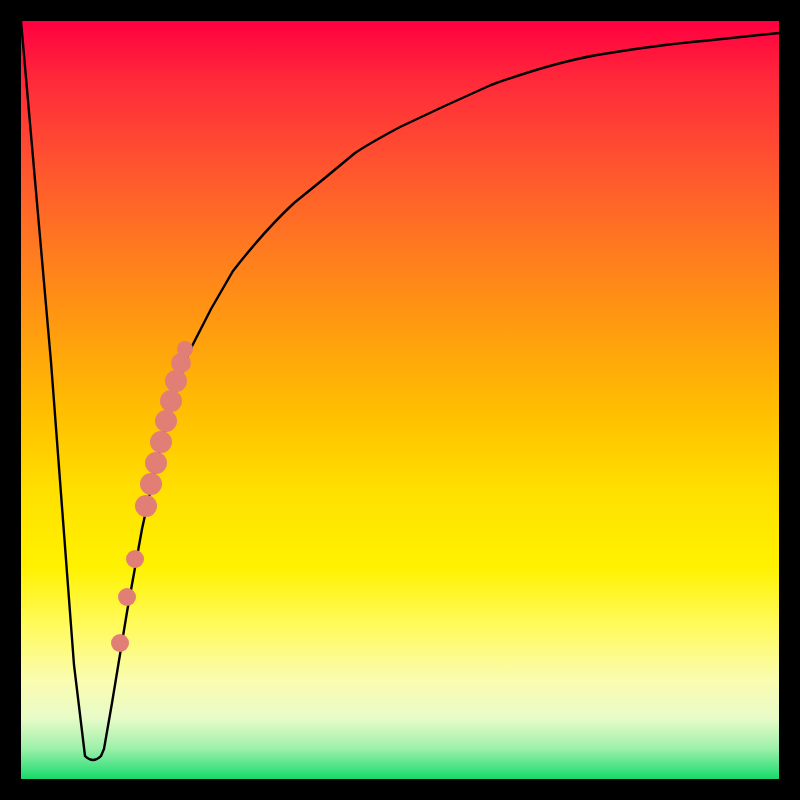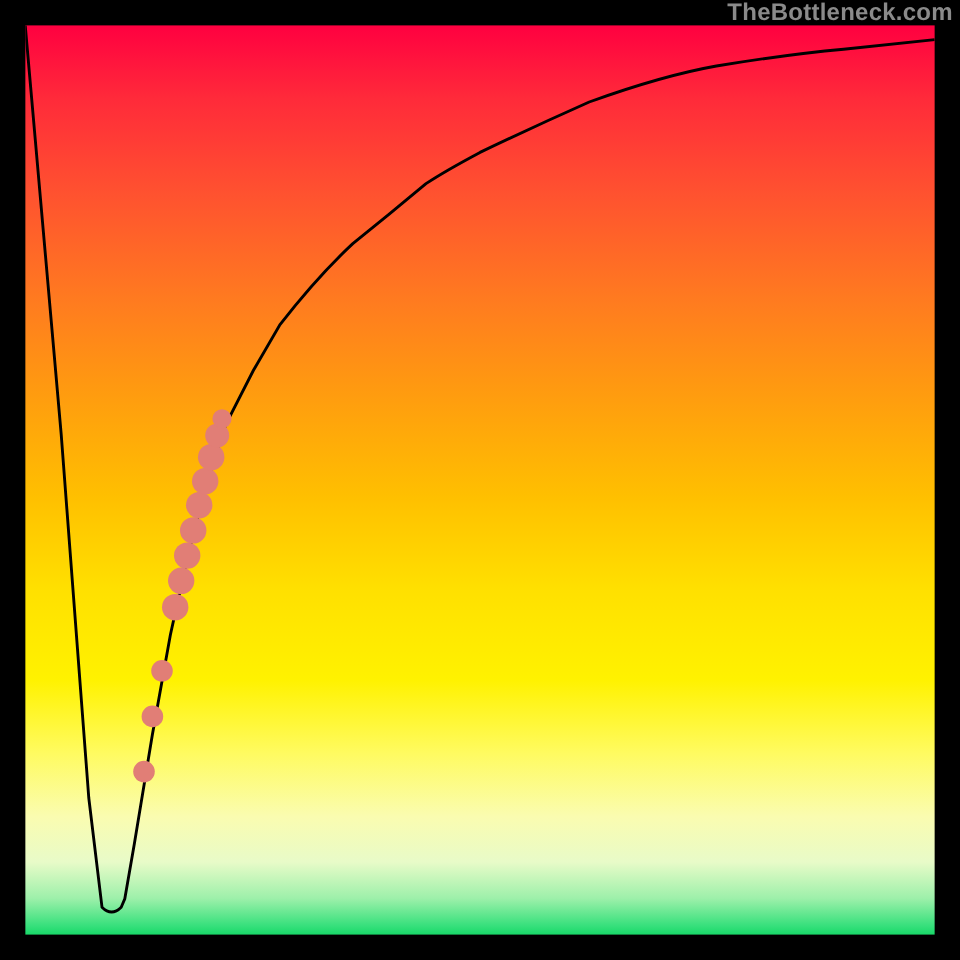--- a/index.html
+++ b/index.html
@@ -107,14 +107,13 @@
         <circle cx="135" cy="442" r="11" fill="#e17e76"></circle>
         <circle cx="140" cy="421" r="11" fill="#e17e76"></circle>
         <circle cx="145" cy="400" r="11" fill="#e17e76"></circle>
         <circle cx="150" cy="380" r="11" fill="#e17e76"></circle>
         <circle cx="155" cy="360" r="11" fill="#e17e76"></circle>
         <circle cx="160" cy="342" r="10" fill="#e17e76"></circle>
         <circle cx="164" cy="328" r="8" fill="#e17e76"></circle>
       </g>
     </svg>
   </div>
-  <div class="watermark">TheBottleneck.com</div>
 </div>
 
 </body></html>

